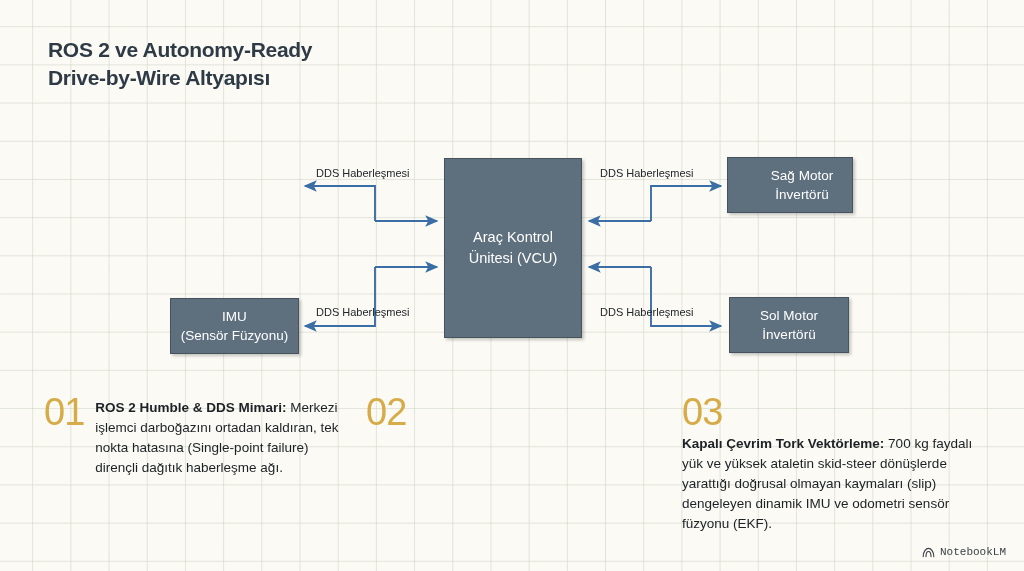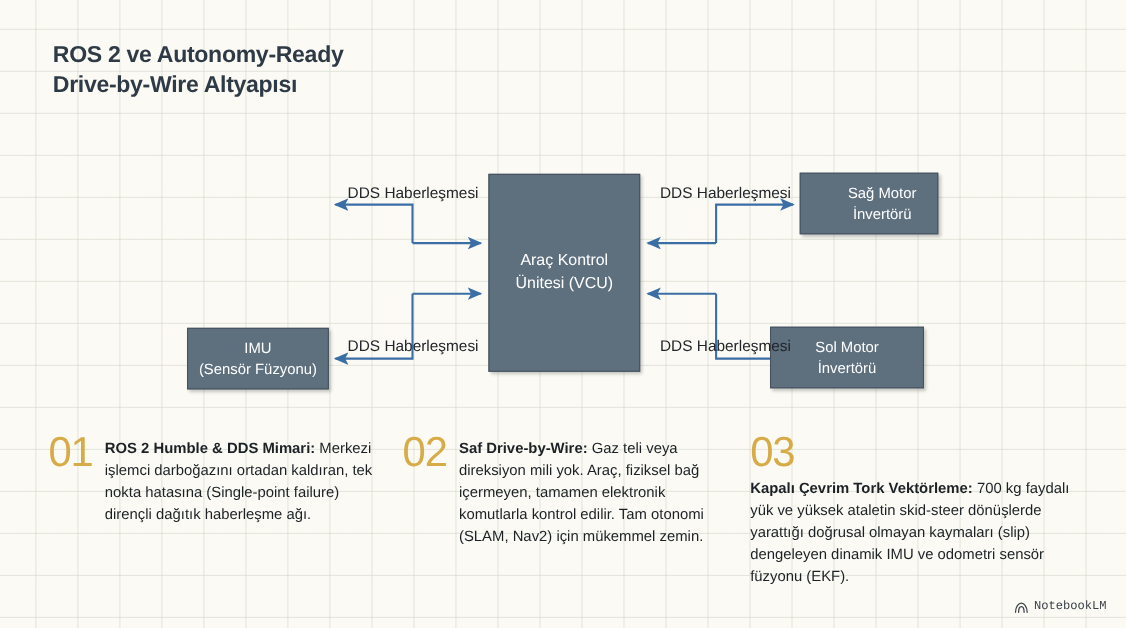--- a/index.html
+++ b/index.html
@@ -59,42 +59,42 @@
     font-size: 13.5px;
     line-height: 1.42;
     white-space: pre-line;
     box-sizing: border-box;
   }
   #node-lidar   { left: 170px; top: 158px; width: 129px;  height: 56px; }
   #node-imu     { left: 170px; top: 298px; width: 129px;  height: 56px; }
   #node-vcu     { left: 444px; top: 158px; width: 138px;  height: 180px;
                   font-size: 14.5px; }
   #node-right-m { left: 727px; top: 157px; width: 126px;  height: 56px; padding-left: 24px; }
-  #node-left-m  { left: 700px; top: 297px; width: 140px;  height: 56px; }
+  #node-left-m  { left: 729px; top: 297px; width: 120px;  height: 56px; }
 
   .edge-label {
     position: absolute;
-    font-size: 14px;
+    font-size: 11px;
     color: #22262b;
     white-space: nowrap;
   }
   #lbl-tl { left: 316px; top: 167px; }
   #lbl-bl { left: 316px; top: 306px; }
   #lbl-tr { left: 600px; top: 167px; }
   #lbl-br { left: 600px; top: 306px; }
 
   
   .item {
     position: absolute;
     top: 394px;
     display: flex;
     align-items: flex-start;
   }
   #item-1 { left: 44px;  width: 300px; }
-  #item-2 { left: 366px; width: 300px; }
+  #item-2 { left: 366px; width: 300px; gap: 44px; }
   #item-3 { left: 682px; width: 310px; flex-direction: column; }
 
   .item-num {
     font-size: 38px;
     font-weight: normal;
     color: #d6ab48;
     line-height: 0.95;
     margin-right: 11px;
     flex: 0 0 auto;
     letter-spacing: -1px;
@@ -179,24 +179,20 @@
   <div class="item" id="item-1">
     <div class="item-num">01</div>
     <div class="item-body">
       <span class="item-head">ROS 2 Humble &amp; DDS Mimari:</span>
       <span class="item-text">Merkezi işlemci darboğazını ortadan kaldıran, tek nokta hatasına (Single-point failure) dirençli dağıtık haberleşme ağı.</span>
     </div>
   </div>
 
   <div class="item" id="item-2">
     <div class="item-num">02</div>
-    <div class="item-body">
-      <span class="item-head">Saf Drive-by-Wire:</span>
-      <span class="item-text">Gaz teli veya direksiyon mili yok. Araç, fiziksel bağ içermeyen, tamamen elektronik komutlarla kontrol edilir. Tam otonomi (SLAM, Nav2) için mükemmel zemin.</span>
-    </div>
   </div>
 
   <div class="item" id="item-3">
     <div class="item-num">03</div>
     <div class="item-body">
       <span class="item-head">Kapalı Çevrim Tork Vektörleme:</span>
       <span class="item-text">700 kg faydalı yük ve yüksek ataletin skid-steer dönüşlerde yarattığı doğrusal olmayan kaymaları (slip) dengeleyen dinamik IMU ve odometri sensör füzyonu (EKF).</span>
     </div>
   </div>
 

